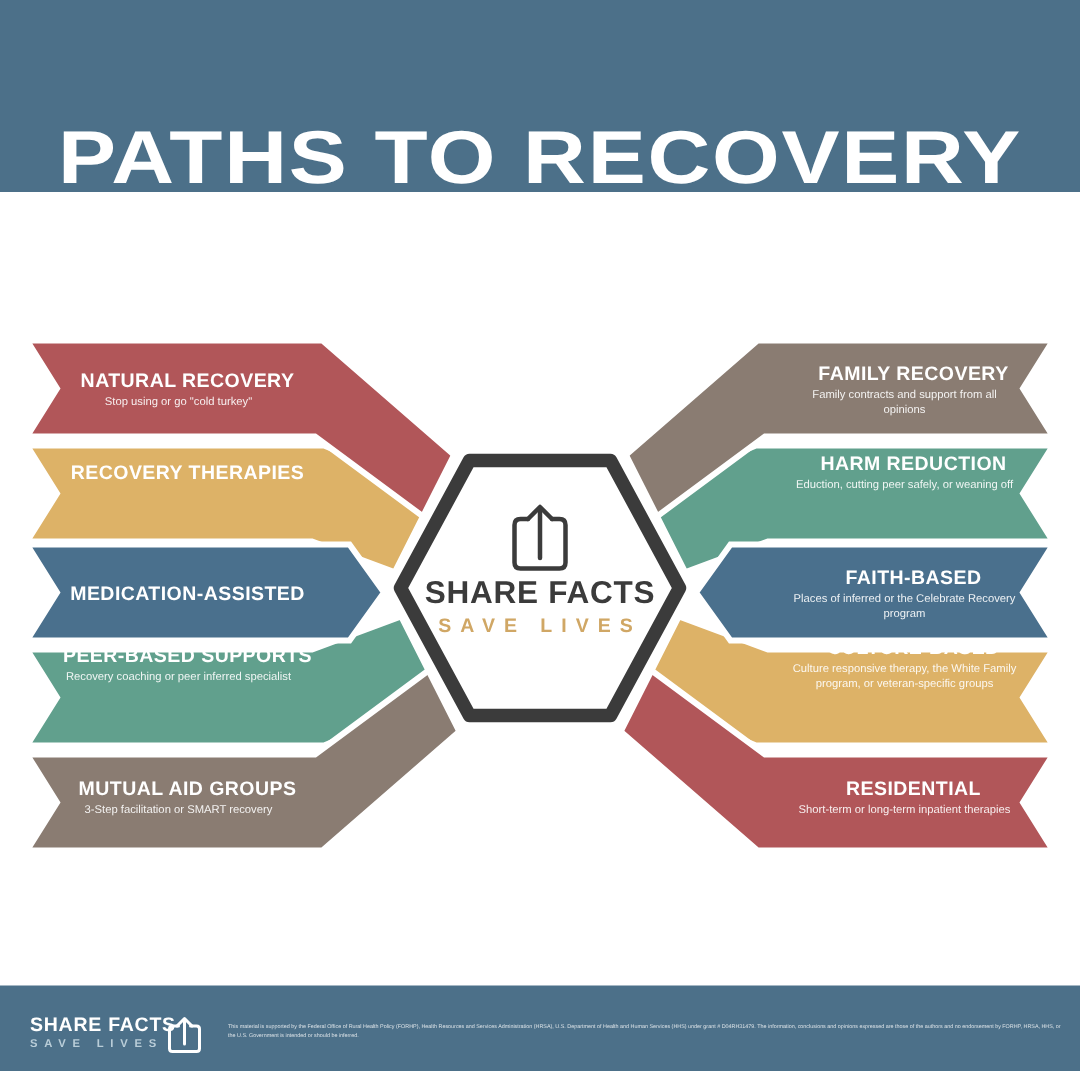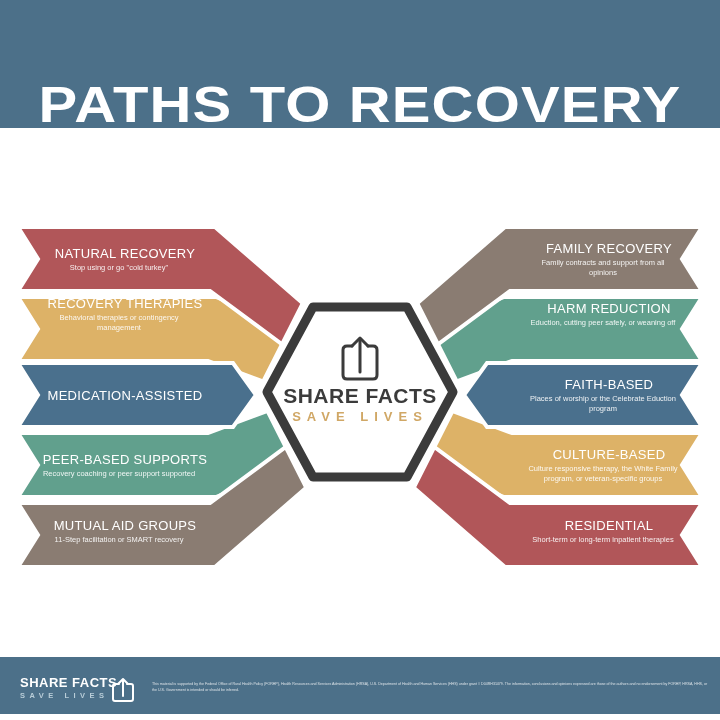--- a/index.html
+++ b/index.html
@@ -22,29 +22,29 @@
   }
   
   .diagram-svg{position:absolute;left:0;top:0;}
   
   .ribbon-label{
     position:absolute;height:62px;width:190px;
     display:flex;flex-direction:column;align-items:center;justify-content:center;
     text-align:center;color:#fff;pointer-events:none;
   }
   .ribbon-label .t{
-    font-size:13px;font-weight:400;letter-spacing:.3px;line-height:1.1;
+    font-size:13px;font-weight:700;letter-spacing:.3px;line-height:1.1;
     text-transform:uppercase;white-space:nowrap;padding-left:12px;
   }
   .ribbon-label .s{
     font-size:7.5px;line-height:1.3;margin-top:2px;color:rgba(255,255,255,.9);
   }
   .lane-left{left:24px;}
   .lane-right{left:508px;}
-  .y1{top:229px;} .y2{top:284px;} .y3{top:365px;} .y4{top:435px;} .y5{top:501px;}
+  .y1{top:229px;} .y2{top:284px;} .y3{top:365px;} .y4{top:412px;} .y5{top:501px;}
   
   .hex-label{
     position:absolute;left:280px;top:385px;width:160px;text-align:center;pointer-events:none;
   }
   .hex-title{font-size:21px;font-weight:900;color:#3b3b3b;letter-spacing:.5px;line-height:1;}
   .hex-sub{font-size:13px;font-weight:700;color:#d0a765;letter-spacing:6px;margin-top:4px;line-height:1;}
   
   .footer-band{
     position:absolute;left:0;top:657px;width:720px;height:57px;
     background:#4c7089;
@@ -87,45 +87,44 @@
     <path d="M352,346 L360,338 L368,346"></path>
   </g>
 </svg>
 
 <div class="ribbon-label lane-left y1">
   <div class="t">NATURAL RECOVERY</div>
   <div class="s" style="width:160px">Stop using or go "cold turkey"</div>
 </div>
 <div class="ribbon-label lane-left y2">
   <div class="t">RECOVERY THERAPIES</div>
-  <div class="s" style="width:145px">Behavioral therapies or contingency management</div>
 </div>
 <div class="ribbon-label lane-left y3">
   <div class="t">MEDICATION-ASSISTED</div>
 </div>
 <div class="ribbon-label lane-left y4">
   <div class="t">PEER-BASED SUPPORTS</div>
-  <div class="s" style="width:180px">Recovery coaching or peer support supported</div>
+  <div class="s" style="width:180px">Recovery coaching or peer inferred specialist</div>
 </div>
 <div class="ribbon-label lane-left y5">
   <div class="t">MUTUAL AID GROUPS</div>
-  <div class="s" style="width:170px">11-Step facilitation or SMART recovery</div>
+  <div class="s" style="width:170px">3-Step facilitation or SMART recovery</div>
 </div>
 
 <div class="ribbon-label lane-right y1">
   <div class="t">FAMILY RECOVERY</div>
   <div class="s" style="width:150px">Family contracts and support from all opinions</div>
 </div>
 <div class="ribbon-label lane-right y2">
   <div class="t">HARM REDUCTION</div>
   <div class="s" style="width:180px">Eduction, cutting peer safely, or weaning off</div>
 </div>
 <div class="ribbon-label lane-right y3">
   <div class="t">FAITH-BASED</div>
-  <div class="s" style="width:172px">Places of worship or the Celebrate Eduction program</div>
+  <div class="s" style="width:172px">Places of inferred or the Celebrate Recovery program</div>
 </div>
 <div class="ribbon-label lane-right y4">
   <div class="t">CULTURE-BASED</div>
   <div class="s" style="width:172px">Culture responsive therapy, the White Family program, or veteran-specific groups</div>
 </div>
 <div class="ribbon-label lane-right y5">
   <div class="t">RESIDENTIAL</div>
   <div class="s" style="width:180px">Short-term or long-term inpatient therapies</div>
 </div>
 

